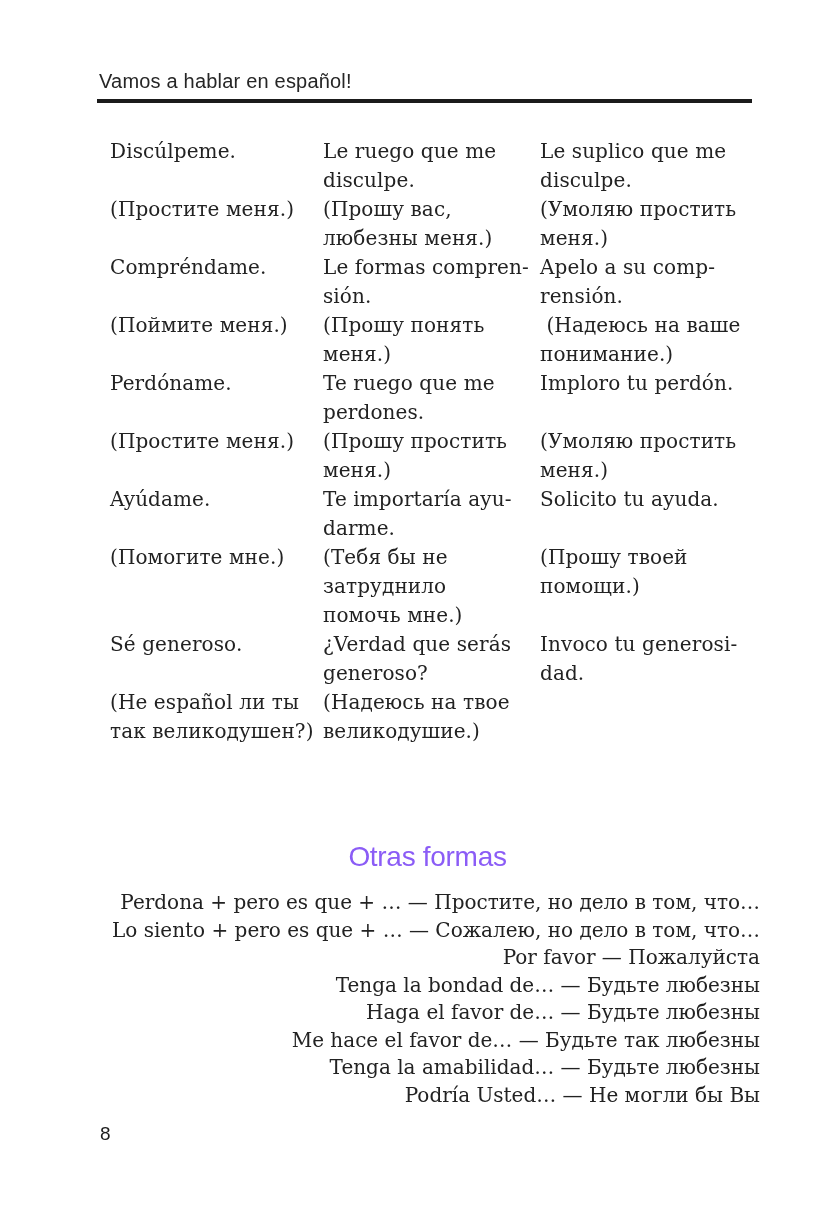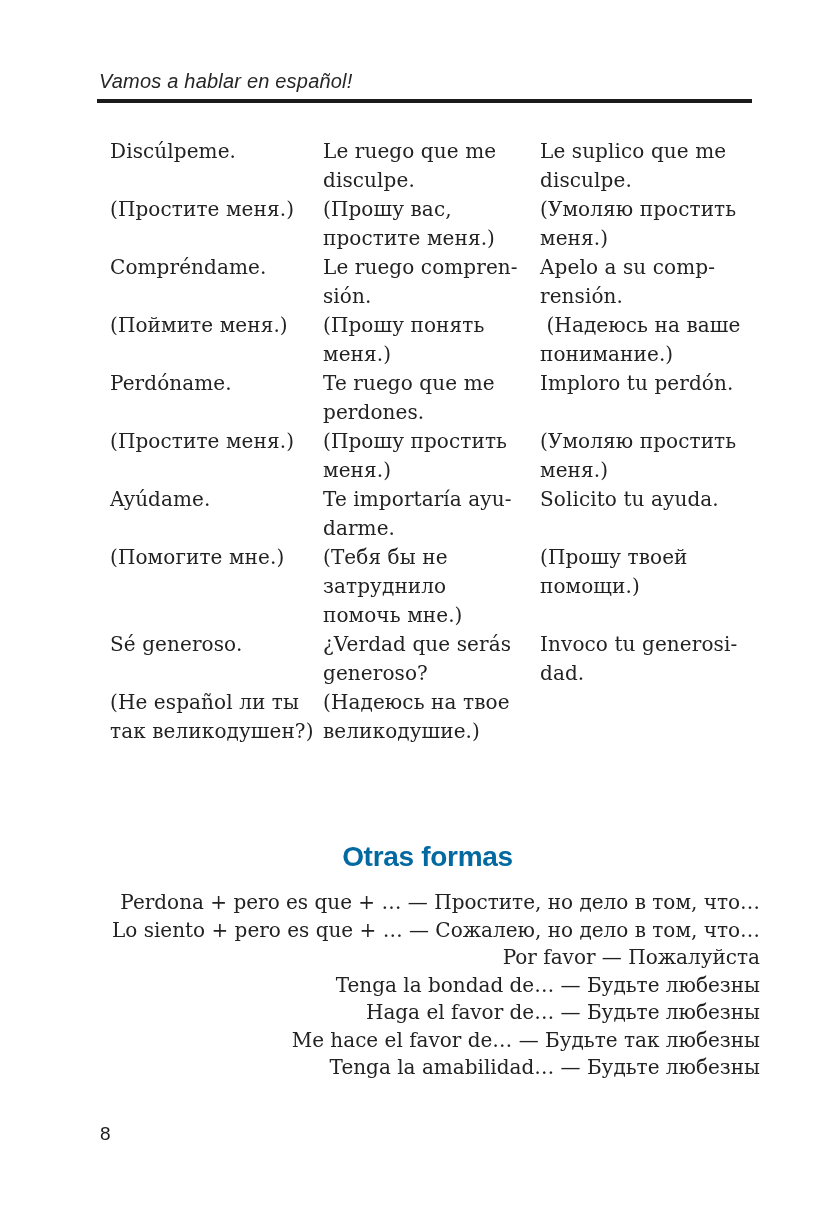--- a/index.html
+++ b/index.html
@@ -14,21 +14,20 @@
     background: #ffffff;
     color: #1f1f1f;
     overflow: hidden;
   }
   
   .rh-title {
     position: absolute;
     left: 99px;
     top: 70px;
     font-family: "Liberation Sans", sans-serif;
-    font-style: italic;
     font-size: 20px;
     line-height: 23px;
     letter-spacing: 0.2px;
     color: #262626;
   }
   .rh-rule {
     position: absolute;
     left: 97px;
     top: 99px;
     width: 655px;
@@ -53,25 +52,25 @@
   }
   
   .otras-heading {
     position: absolute;
     left: 100px;
     top: 840px;
     width: 655px;
     margin: 0;
     text-align: center;
     font-family: "Liberation Sans", sans-serif;
-    font-weight: bold;
+    font-weight: normal;
     font-size: 28px;
     line-height: 34px;
     letter-spacing: -0.3px;
-    color: #0369a1;
+    color: #8b5cf6;
   }
   .phrase-list {
     position: absolute;
     left: 100px;
     top: 889px;
     width: 660px;
     font-family: "DejaVu Serif", serif;
     font-size: 20px;
     line-height: 27.5px;
     color: #222222;
@@ -101,26 +100,26 @@
 
   <div class="phrase-table">
     <div class="cell">Discúlpeme.</div>
     <div class="cell">Le ruego que me
 disculpe.</div>
     <div class="cell">Le suplico que me
 disculpe.</div>
 
     <div class="cell">(Простите меня.)</div>
     <div class="cell">(Прошу вас,
-простите меня.)</div>
+любезны меня.)</div>
     <div class="cell">(Умоляю простить
 меня.)</div>
 
     <div class="cell">Compréndame.</div>
-    <div class="cell">Le ruego compren-
+    <div class="cell">Le formas compren-
 sión.</div>
     <div class="cell">Apelo a su comp-
 rensión.</div>
 
     <div class="cell">(Поймите меня.)</div>
     <div class="cell">(Прошу понять
 меня.)</div>
     <div class="cell">&nbsp;(Надеюсь на ваше
 понимание.)</div>
 
@@ -162,17 +161,18 @@
   <h2 class="otras-heading">Otras formas</h2>
 
   <div class="phrase-list">
     <div class="pl-line">Perdona + pero es que + … — Простите, но дело в том, что…</div>
     <div class="pl-line">Lo siento + pero es que + … — Сожалею, но дело в том, что…</div>
     <div class="pl-line">Por favor — Пожалуйста</div>
     <div class="pl-line">Tenga la bondad de… — Будьте любезны</div>
     <div class="pl-line">Haga el favor de… — Будьте любезны</div>
     <div class="pl-line">Me hace el favor de… — Будьте так любезны</div>
     <div class="pl-line">Tenga la amabilidad… — Будьте любезны</div>
+    <div class="pl-line">Podría Usted… — Не могли бы Вы</div>
   </div>
 
   <div class="page-number">8</div>
 
 </div>
 
 </body></html>

